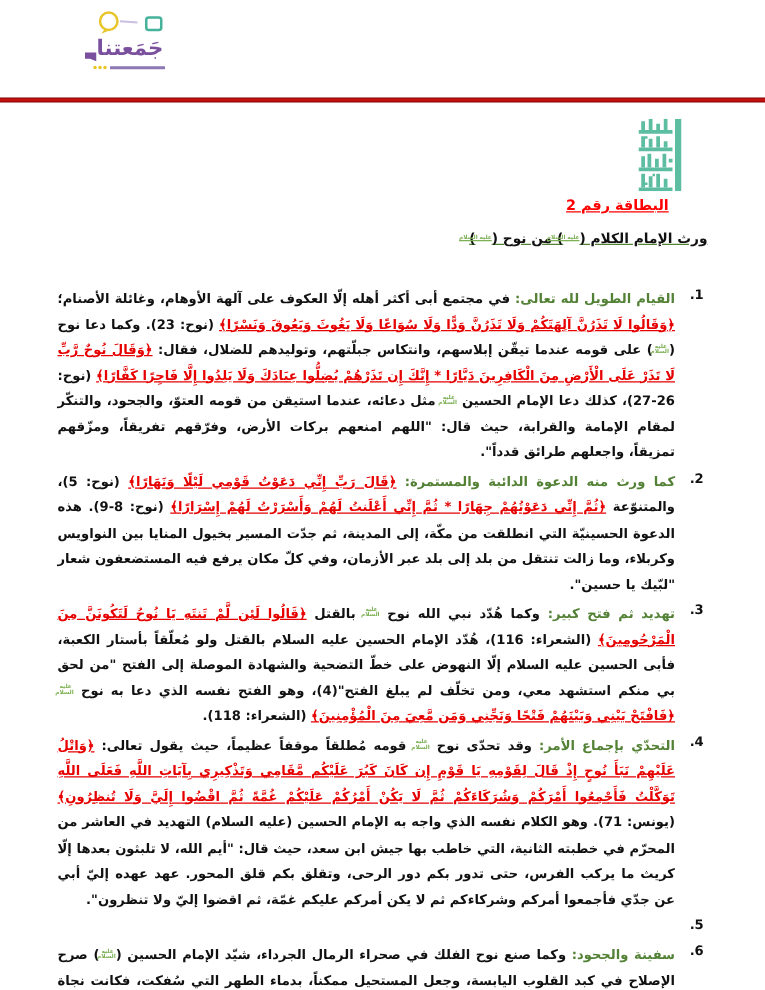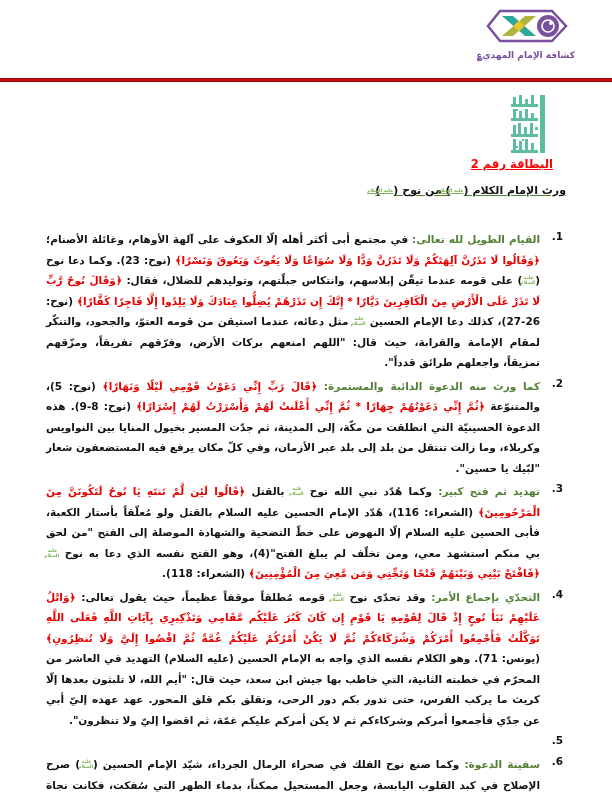--- a/index.html
+++ b/index.html
@@ -12,57 +12,59 @@
   
   .logo-left{position:absolute;left:54px;top:6px;width:94px;height:62px;}
   .logo-right{position:absolute;left:476px;top:6px;width:100px;height:62px;}
   .red-rule{position:absolute;top:78px;left:0;width:612px;height:4px;
     background:linear-gradient(#7c0000,#d31414 45%,#8a0000);}
 
   
   .kufic{position:absolute;left:509px;top:95px;width:37px;height:58px;}
 
   
-  .doc-title{position:absolute;top:157px;right:59px;direction:rtl;
+  .doc-title{position:absolute;top:157px;right:77px;direction:rtl;
     color:#ff0000;font-size:11.5px;font-weight:bold;text-decoration:underline;}
   .doc-subtitle{position:absolute;top:184px;right:46px;direction:rtl;
     color:#538135;font-size:11px;font-weight:bold;text-decoration:underline;white-space:nowrap;}
 
   
   .list{position:absolute;top:229px;left:0;right:0;direction:rtl;}
   .item{position:relative;margin-bottom:3px;min-height:18px;}
   .num{position:absolute;right:49px;top:1px;color:#111;font-size:10.5px;font-weight:bold;
     direction:ltr;unicode-bidi:bidi-override;}
   .txt{margin-right:72px;margin-left:46px;direction:rtl;text-align:justify;text-align-last:right;
     color:#111;font-size:10.5px;font-weight:bold;line-height:20.5px;}
   .seg-t{color:#111;}
   .seg-h{color:#538135;}
-  .seg-q{color:#e60000;}
+  .seg-q{color:#e60000;text-decoration:underline;}
   .seg-s{color:#7cb054;display:inline-block;width:13px;font-size:4.6px;line-height:4.6px;
     vertical-align:middle;text-align:center;font-weight:bold;}
   .doc-subtitle .seg-s{text-decoration:underline;}
 </style>
 </head>
 <body>
 
 <div class="page">
 
-
-  <div class="logo-right">
-    <svg width="100" height="62" viewBox="0 0 100 62">
-      <polygon points="12,20 24,5 76,5 90,20 76,35 24,35" fill="#ffffff" stroke="#7a4f9e" stroke-width="2.5"></polygon>
-      <polygon points="26,10 37,10 60,30 49,30" fill="#2fa89a"></polygon>
-      <polygon points="49,10 60,10 37,30 26,30" fill="#b0b43c"></polygon>
-      <rect x="39" y="16" width="8" height="8" transform="rotate(45 43 20)" fill="#e8c52a"></rect>
-      <circle cx="72" cy="20" r="11" fill="#7a4f9e"></circle>
-      <circle cx="72" cy="20" r="6" fill="none" stroke="#ffffff" stroke-width="1.6"></circle>
-      <circle cx="75" cy="17" r="2" fill="#ffffff"></circle>
-      <text x="50" y="52" text-anchor="middle" font-size="9" font-weight="bold" fill="#7a4f9e" font-family="DejaVu Sans, sans-serif" direction="rtl">كشافة الإمام المهدي؏</text>
+  <div class="logo-left">
+    <svg width="94" height="62" viewBox="0 0 94 62">
+      <circle cx="33" cy="11" r="7" fill="none" stroke="#e8c52a" stroke-width="2"></circle>
+      <path d="M30 17 l-3 4 l5 -2 z" fill="#e8c52a"></path>
+      <rect x="63" y="8" width="12" height="10" rx="2" fill="none" stroke="#46b29a" stroke-width="2"></rect>
+      <path d="M14 36 h9 v7 l-5 -2 h-4 z" fill="#7a4f9e"></path>
+      <line x1="42" y1="11" x2="56" y2="12" stroke="#c9bfe0" stroke-width="1.5"></line>
+      <text x="50" y="38" text-anchor="middle" font-size="17" font-weight="bold" fill="#7a4f9e" font-family="DejaVu Sans, sans-serif" direction="rtl">جَمَعتنا</text>
+      <circle cx="22" cy="48" r="1.4" fill="#e8c52a"></circle>
+      <circle cx="26" cy="48" r="1.4" fill="#e8c52a"></circle>
+      <circle cx="30" cy="48" r="1.4" fill="#e8c52a"></circle>
+      <rect x="34" y="47" width="44" height="2.4" fill="#8d78b5"></rect>
     </svg>
   </div>
+
 
   <div class="red-rule"></div>
 
   <div class="kufic" aria-label="بسم الله الرحمن الرحيم">
     <svg width="37" height="58" viewBox="0 0 37 58" fill="#5cbda1">
       <rect x="31" y="0" width="5" height="58"></rect>
       <rect x="2" y="9" width="27" height="3"></rect>
       <rect x="4" y="2" width="3" height="7"></rect>
         <rect x="10" y="0" width="3" height="9"></rect>
       <rect x="16" y="4" width="3" height="5"></rect>
@@ -108,17 +110,17 @@
       <div class="item">
         <span class="num">.4</span>
         <div class="txt"><span class="seg-h">التحدّي بإجماع الأمر:</span><span class="seg-t"> وقد تحدّى نوح </span><span class="seg-s">عليه السلام</span><span class="seg-t"> قومه مُطلقاً موقفاً عظيماً، حيث يقول تعالى: </span><span class="seg-q">﴿وَاتْلُ عَلَيْهِمْ نَبَأَ نُوحٍ إِذْ قَالَ لِقَوْمِهِ يَا قَوْمِ إِن كَانَ كَبُرَ عَلَيْكُم مَّقَامِي وَتَذْكِيرِي بِآيَاتِ اللَّهِ فَعَلَى اللَّهِ تَوَكَّلْتُ فَأَجْمِعُوا أَمْرَكُمْ وَشُرَكَاءَكُمْ ثُمَّ لَا يَكُنْ أَمْرُكُمْ عَلَيْكُمْ غُمَّةً ثُمَّ اقْضُوا إِلَيَّ وَلَا تُنظِرُونِ﴾</span><span class="seg-t"> (يونس: 71). وهو الكلام نفسه الذي واجه به الإمام الحسين (عليه السلام) التهديد في العاشر من المحرّم في خطبته الثانية، التي خاطب بها جيش ابن سعد، حيث قال: "أيم الله، لا تلبثون بعدها إلّا كريث ما يركب الفرس، حتى تدور بكم دور الرحى، وتقلق بكم قلق المحور. عهد عهده إليّ أبي عن جدّي فأجمعوا أمركم وشركاءكم ثم لا يكن أمركم عليكم غمّة، ثم اقضوا إليّ ولا تنظرون".</span></div>
       </div>
       <div class="item">
         <span class="num">.5</span>
         <div class="txt"></div>
       </div>
       <div class="item">
         <span class="num">.6</span>
-        <div class="txt"><span class="seg-h">سفينة الدعوة:</span><span class="seg-t"> وكما صنع نوح الفلك في صحراء الرمال الجرداء، شيّد الإمام الحسين (</span><span class="seg-s">عليه السلام</span><span class="seg-t">) صرح الإصلاح في كبد القلوب اليابسة، وجعل المستحيل ممكناً، بدماء الطهر التي سُفكت، فكانت نجاة الأمة بعين الله، كما كانت نجاة من بقي مع نوح (</span></div>
+        <div class="txt"><span class="seg-h">سفينة والجحود:</span><span class="seg-t"> وكما صنع نوح الفلك في صحراء الرمال الجرداء، شيّد الإمام الحسين (</span><span class="seg-s">عليه السلام</span><span class="seg-t">) صرح الإصلاح في كبد القلوب اليابسة، وجعل المستحيل ممكناً، بدماء الطهر التي سُفكت، فكانت نجاة الأمة بعين الله، كما كانت نجاة من بقي مع نوح (</span></div>
       </div>
     </div>
 
 </div>
 
 </body></html>

